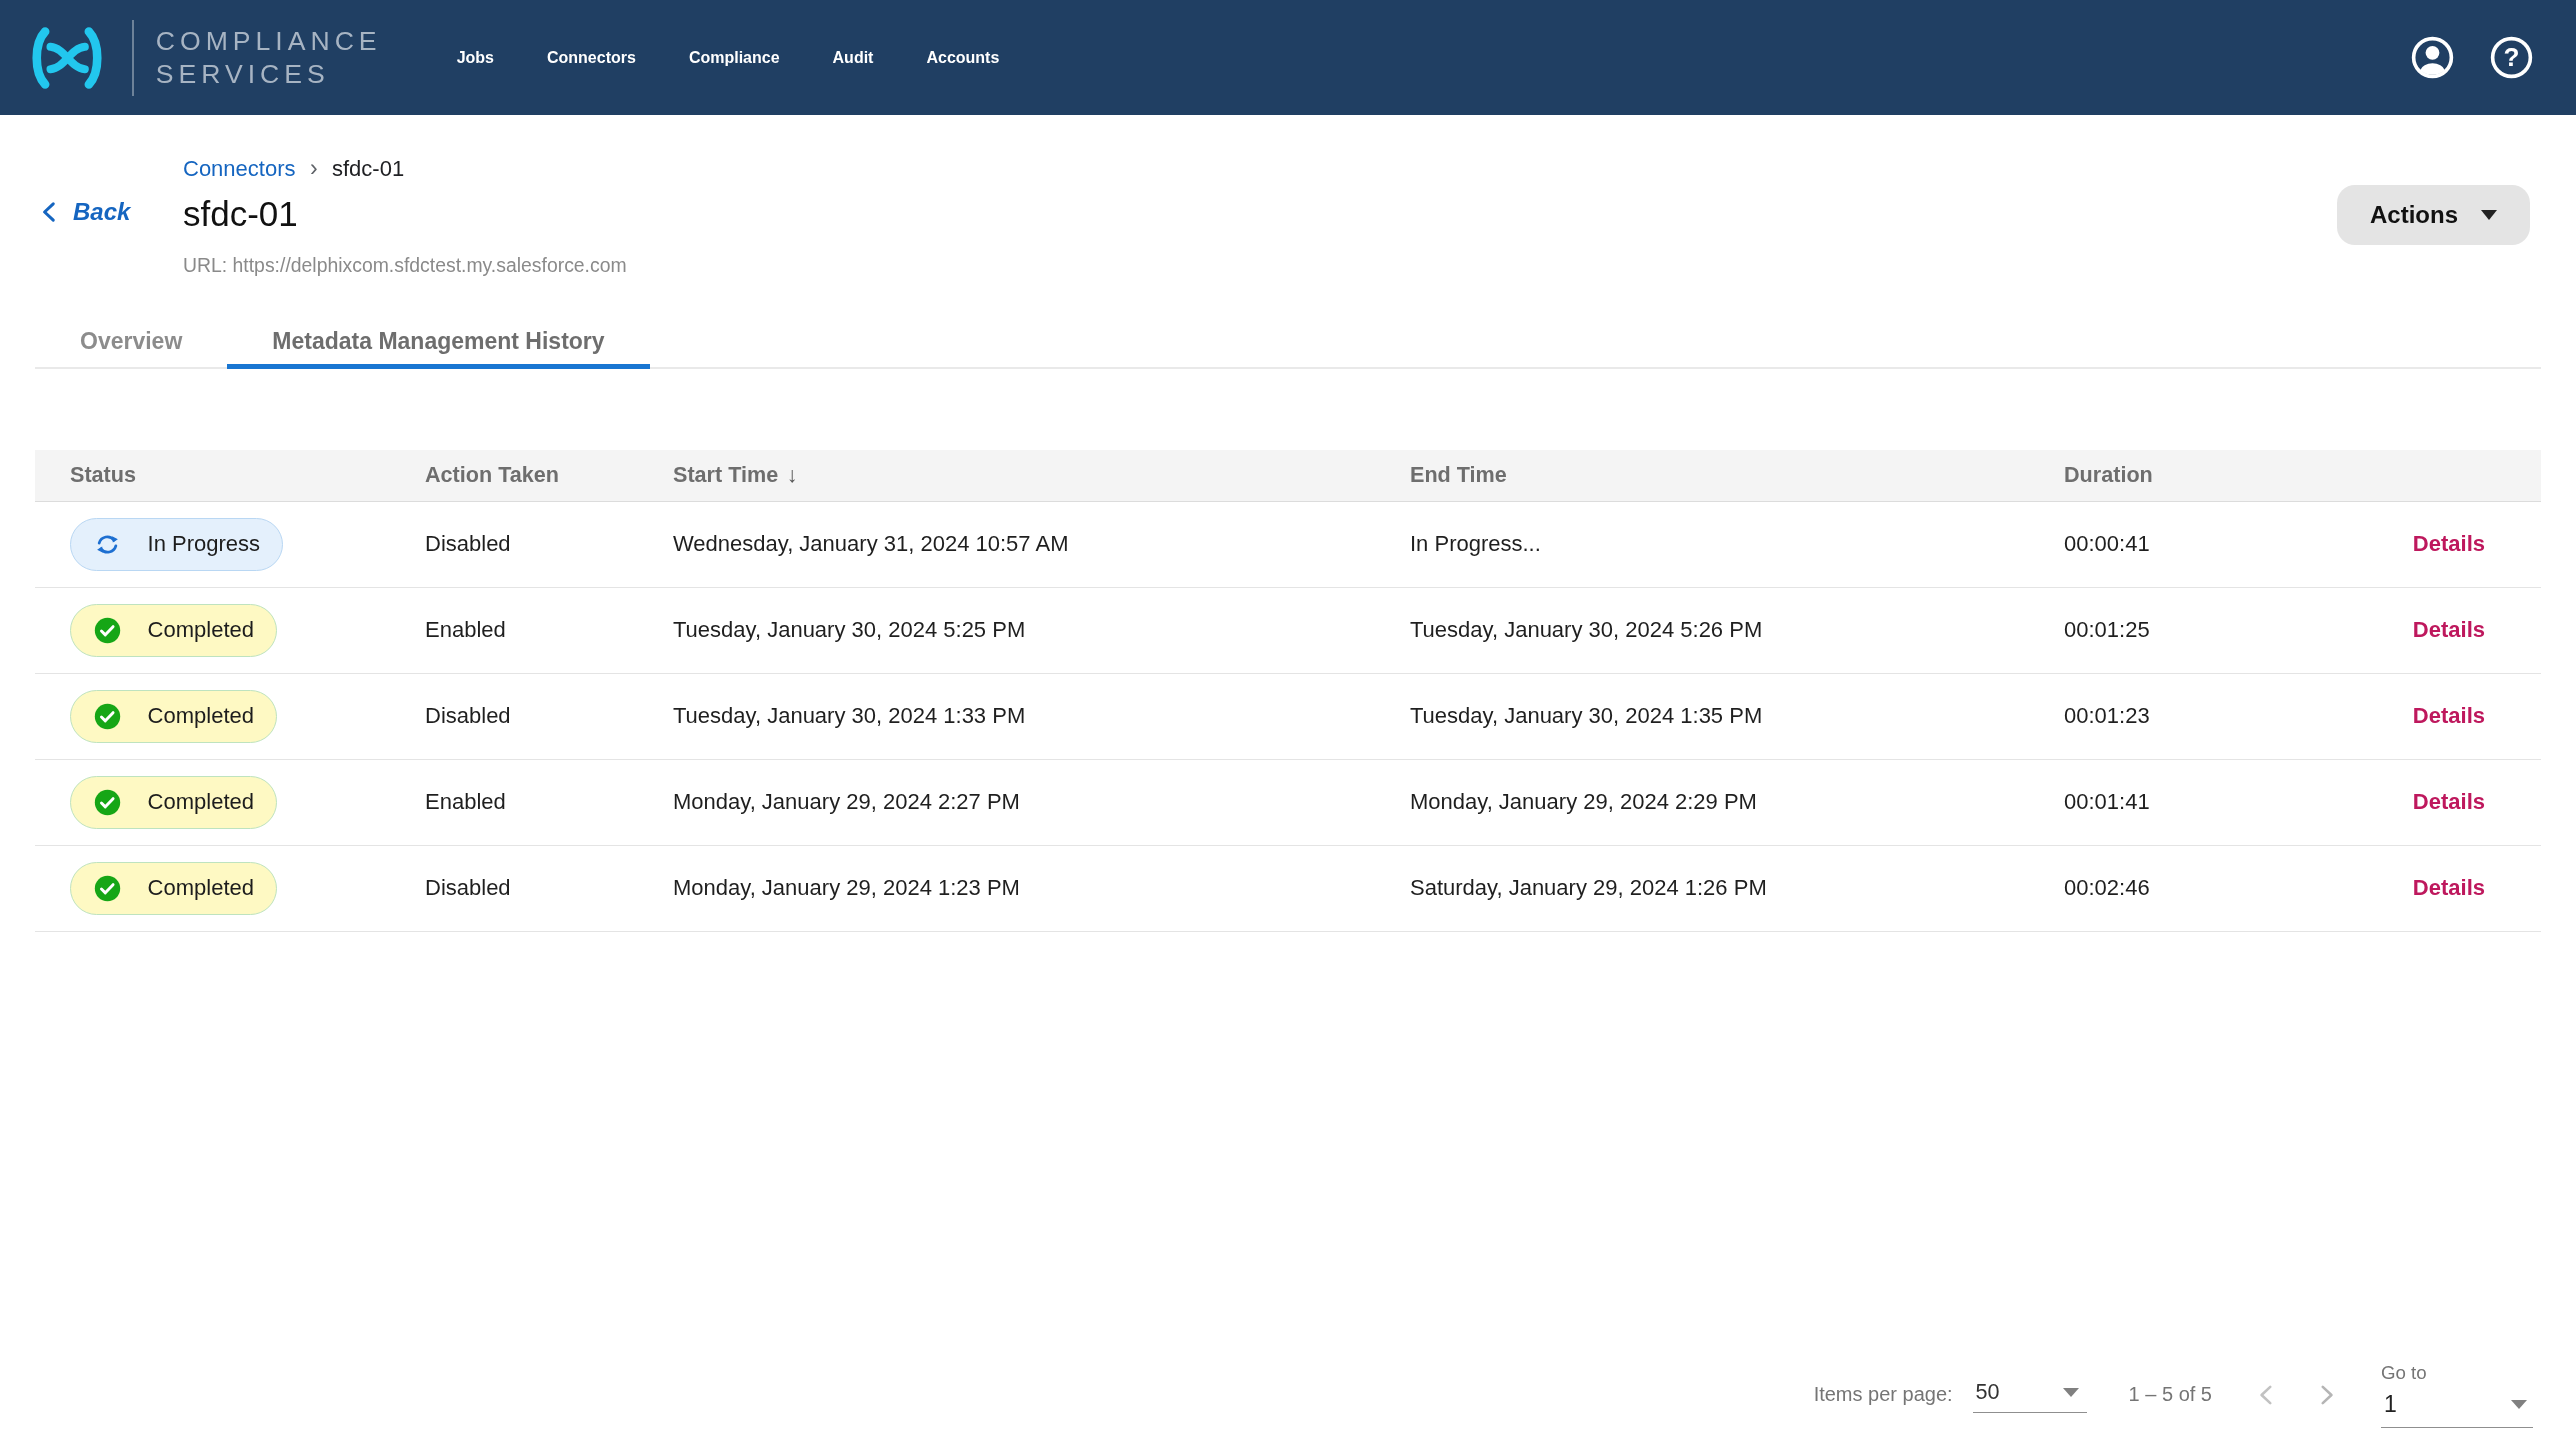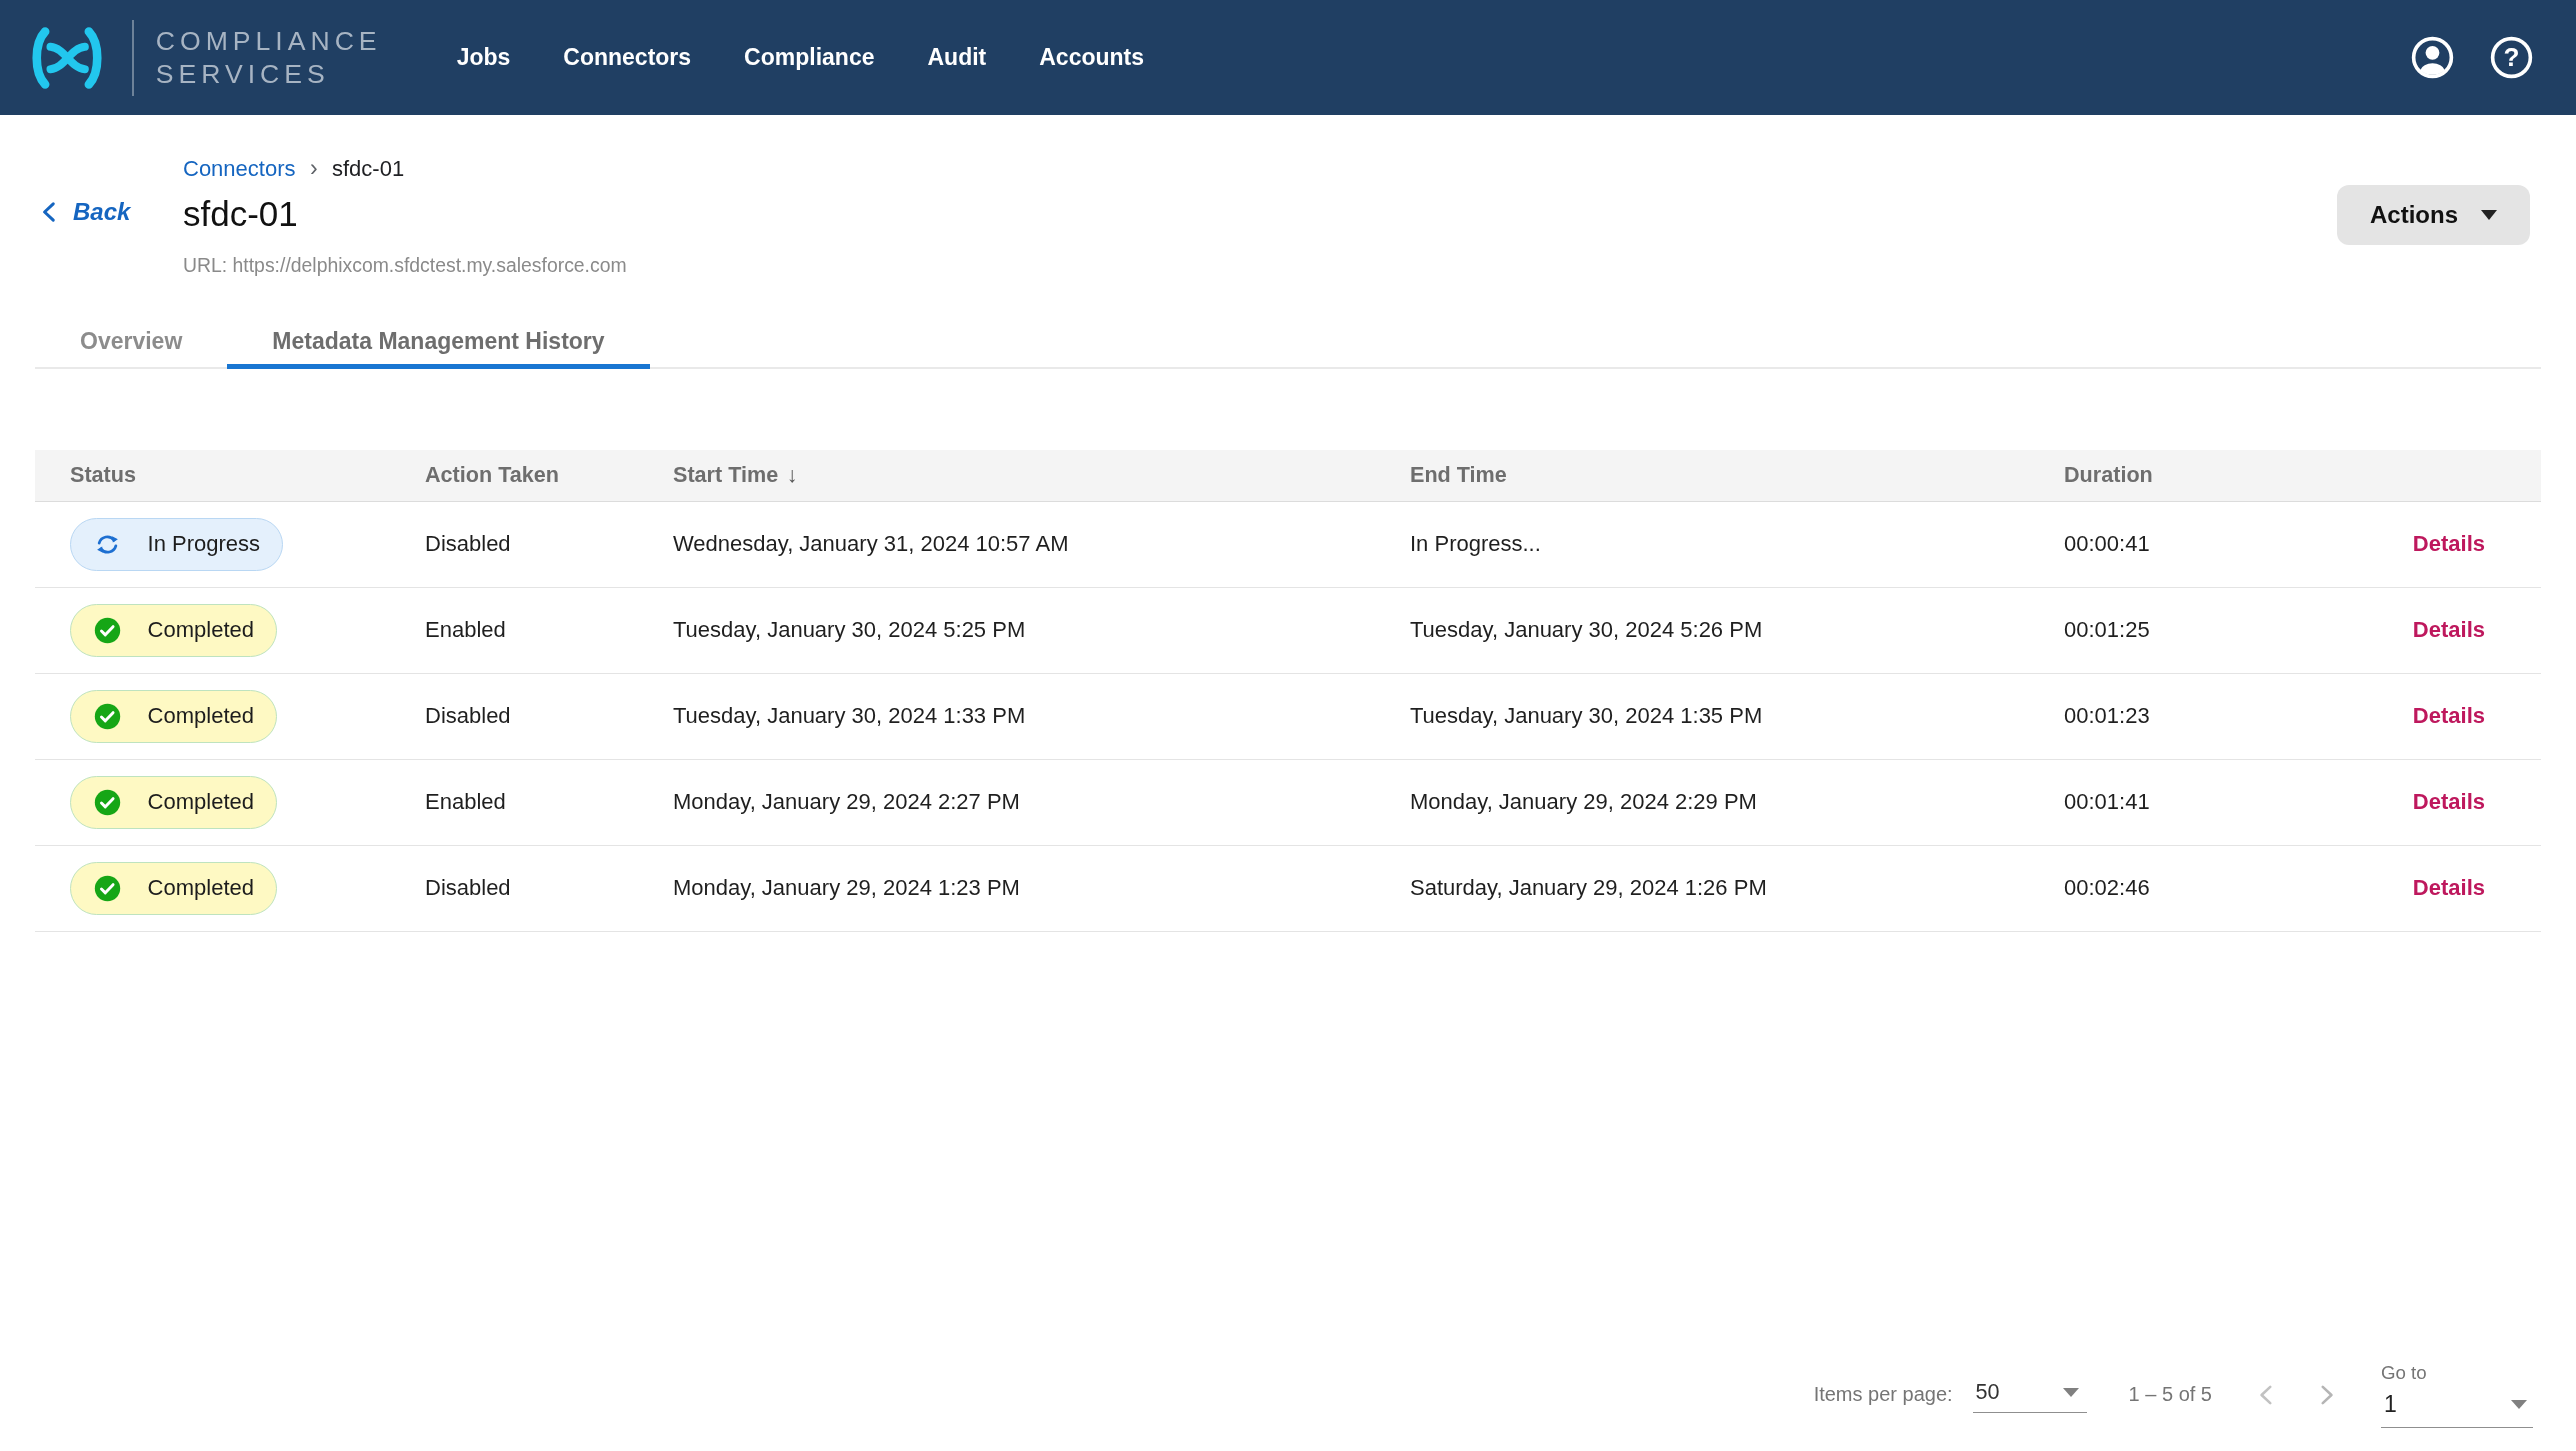--- a/index.html
+++ b/index.html
@@ -13,42 +13,42 @@
   
   .topbar {
     height:115px; background:#203F63; display:flex; align-items:center;
     padding:0 29px 0 24.4px;
   }
   .logo { display:flex; align-items:center; gap:21.6px; cursor:pointer; }
   .logo-mark svg { width:86px; height:70px; display:block; }
   .logo-divider { width:2.2px; height:76px; background:rgba(255,255,255,0.35); }
   .brand { color:#A7B4C3; font-size:26.6px; letter-spacing:5px; line-height:1.22; font-weight:400; }
   .primary-nav { display:flex; gap:53px; margin-left:75px; }
-  .nav-item { color:#ffffff; font-weight:700; font-size:23px; cursor:pointer; white-space:nowrap; }
+  .nav-item { color:#ffffff; font-weight:700; font-size:16px; cursor:pointer; white-space:nowrap; }
   .topbar-right { margin-left:auto; display:flex; align-items:center; gap:33px; padding-right:13px; }
   .icon-btn { width:46px; height:46px; display:flex; align-items:center; justify-content:center; cursor:pointer; background:none; border:none; padding:0; }
   .icon-btn svg { width:45px; height:45px; display:block; }
 
   
   .page-header { position:relative; padding:40px 46px 0 46px; }
   .back-link {
     position:absolute; left:37px; top:83px; display:flex; align-items:center; gap:10px;
     color:#1565C0; font-size:24px; font-weight:700; cursor:pointer;font-style:italic;
   }
   .back-link svg { width:26px; height:26px; }
   .header-main { margin-left:137px; }
   .breadcrumb { display:flex; align-items:center; gap:14.4px; font-size:22px; }
   .breadcrumb-link { color:#1565C0; cursor:pointer; text-decoration:none; }
   .breadcrumb-sep { color:#5f6368; font-size:23px; }
   .breadcrumb-current { color:#202124; }
   .page-title { margin-top:11.5px; font-size:35px; font-weight:500; color:#111111; }
   .page-url { margin-top:20px; font-size:19.4px; color:#8a8a8a; }
   .actions-button {
     position:absolute; right:46px; top:70px; height:60px; border:none; cursor:pointer;
-    background:#E4E4E4; border-radius:12px; display:flex; align-items:center; gap:23px;
+    background:#E4E4E4; border-radius:18px; display:flex; align-items:center; gap:23px;
     padding:0 33px; font-family:inherit; font-size:24px; font-weight:700; color:#111111;
   }
   .caret-down { width:0; height:0; border-left:8.6px solid transparent; border-right:8.6px solid transparent; border-top:10px solid #222222; }
 
   
   .tabs { display:flex; margin:40px 35px 0 35px; border-bottom:2.2px solid #E9E9E9; }
   .tab {
     height:50px; display:flex; align-items:center; justify-content:center;
     padding:0 45px; font-size:23px; font-weight:700; color:#8C8C8C; position:relative; cursor:pointer;
     white-space:nowrap;

